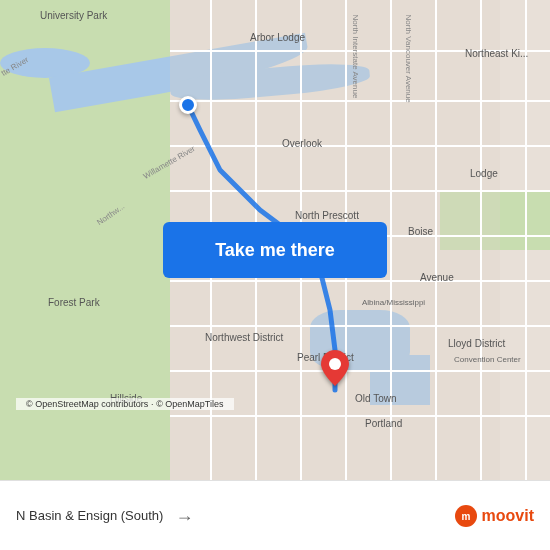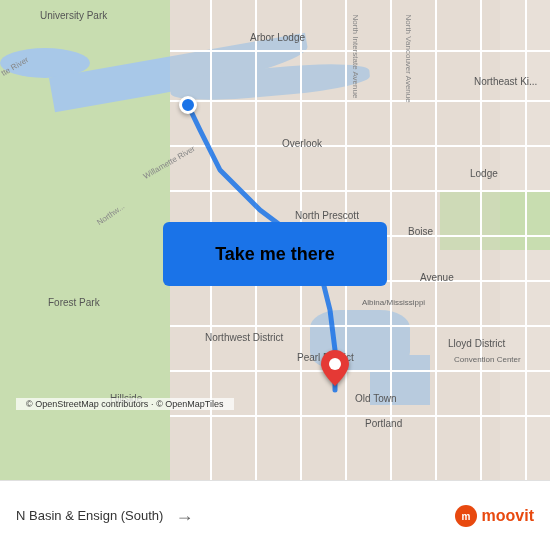--- a/index.html
+++ b/index.html
@@ -50,23 +50,23 @@
       position: absolute;
       background: #ddd4c8;
     }
 
     
     #take-me-there-btn {
       position: absolute;
       left: 163px;
       top: 222px;
       width: 224px;
-      height: 64px;
+      height: 56px;
       background-color: #1a73e8;
-      color: #000000;
+      color: #ffffff;
       border: none;
       border-radius: 6px;
       font-size: 18px;
       font-weight: bold;
       cursor: pointer;
       z-index: 100;
       display: flex;
       align-items: center;
       justify-content: center;
     }
@@ -244,21 +244,21 @@
   <span class="map-label" style="left:420px;top:272px;">Avenue</span>
   <span class="map-label-sm" style="left:362px;top:298px;">Albina/Mississippi</span>
   <span class="map-label" style="left:297px;top:352px;">Pearl District</span>
   <span class="map-label" style="left:205px;top:332px;">Northwest District</span>
   <span class="map-label" style="left:448px;top:338px;">Lloyd District</span>
   <span class="map-label-sm" style="left:430px;top:355px;margin-left:24px;">Convention Center</span>
   <span class="map-label" style="left:110px;top:393px;">Hillside</span>
   <span class="map-label" style="left:48px;top:297px;">Forest Park</span>
   <span class="map-label" style="left:355px;top:393px;">Old Town</span>
   <span class="map-label" style="left:365px;top:418px;">Portland</span>
-  <span class="map-label" style="left:465px;top:76px;margin-left:9px;">Northeast Ki...</span>
+  <span class="map-label" style="left:465px;top:48px;">Northeast Ki...</span>
   <span class="map-label" style="left:470px;top:168px;">Lodge</span>
 
   <span class="map-label-road" style="left:140px;top:158px;transform:rotate(-30deg);">Willamette River</span>
   <span class="map-label-road" style="left:95px;top:210px;transform:rotate(-35deg);">Northw...</span>
   <span class="map-label-road" style="left:355px;top:10px;transform:rotate(90deg);transform-origin:left center;">North Interstate Avenue</span>
   <span class="map-label-road" style="left:408px;top:10px;transform:rotate(90deg);transform-origin:left center;">North Vancouver Avenue</span>
   <span class="map-label-road" style="left:0px;top:62px;transform:rotate(-30deg);">tte River</span>
 
   <div class="marker-blue" style="left:188px;top:105px;"></div>
 

